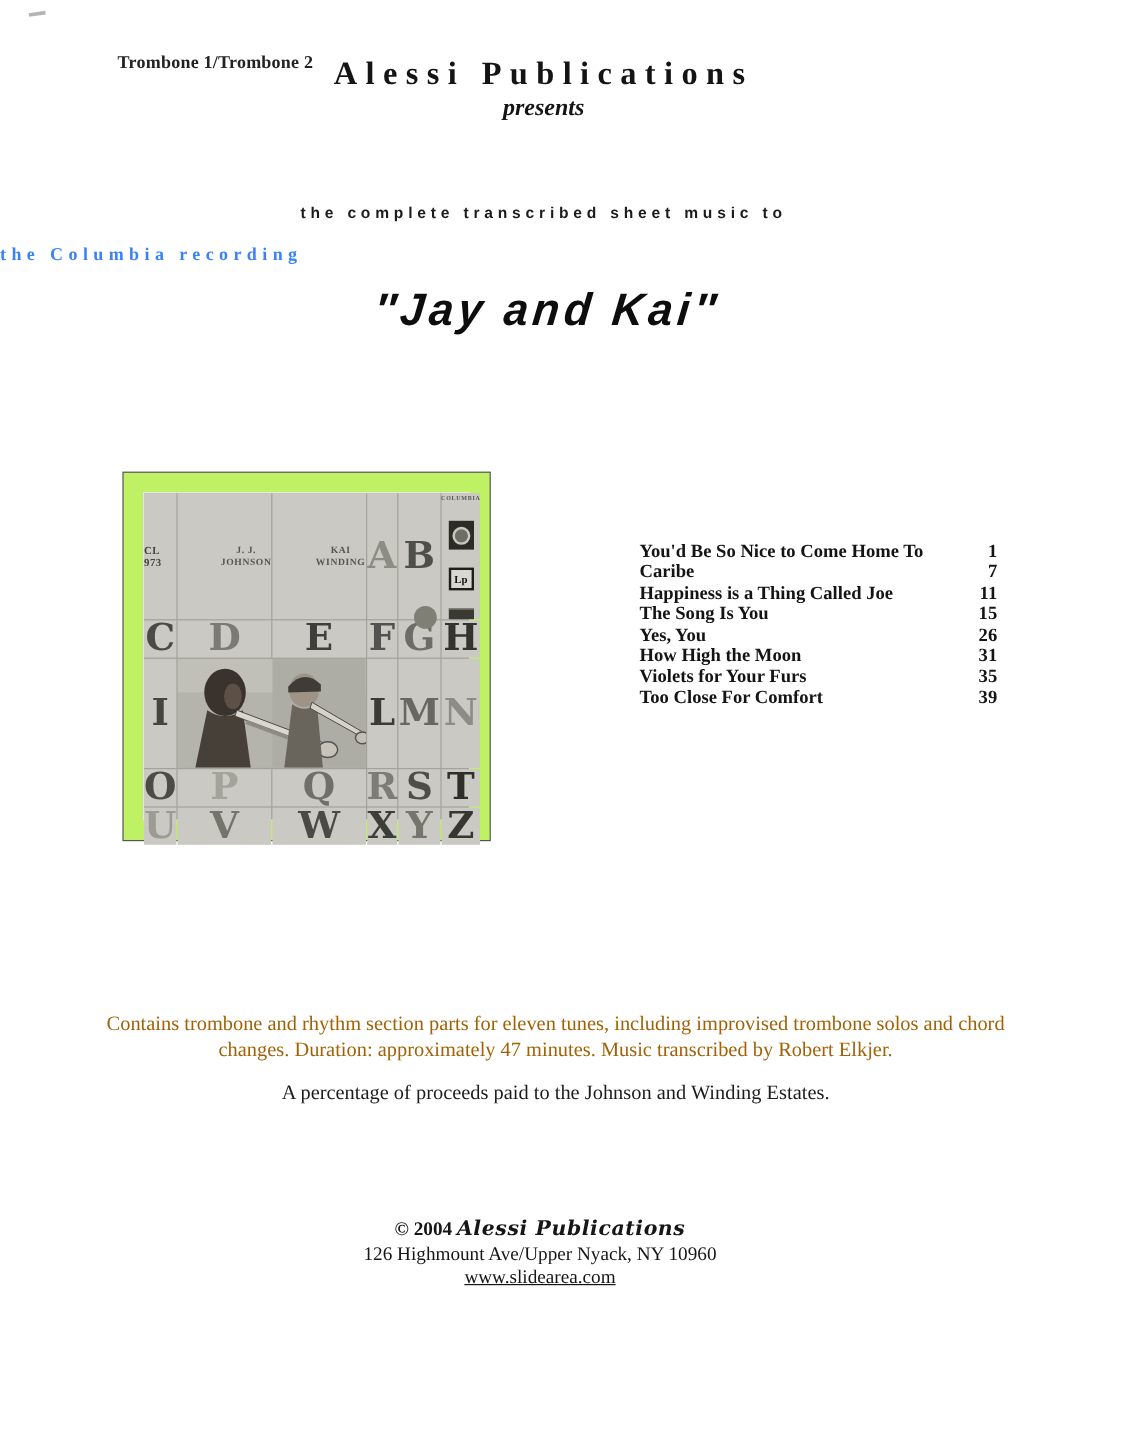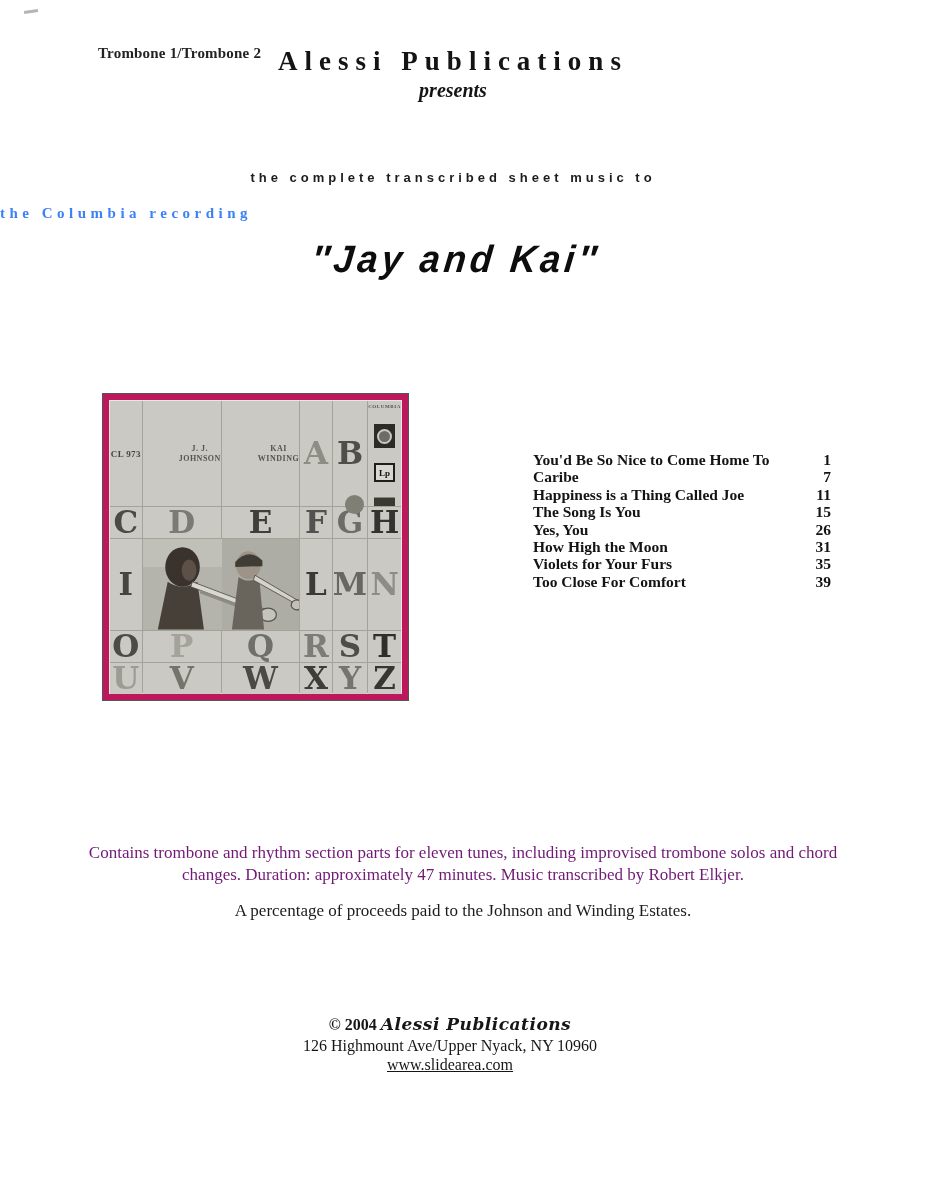--- a/index.html
+++ b/index.html
@@ -31,22 +31,22 @@
     font-size:15px;font-weight:bold;letter-spacing:4.5px;color:#3b82f6;
   }
   .album-title{
     left:0;top:238px;width:912px;text-align:center;
     font-family:"Liberation Sans", sans-serif;font-size:38px;font-weight:bold;font-style:italic;
     letter-spacing:4px;color:#0d0d0d;transform:skewX(-6deg) scaleX(0.96);
   }
 
   
   .cover{
-    left:103px;top:394px;width:305px;height:306px;background:#be185d;
-    padding:6px;box-sizing:border-box;box-shadow:0 0 0 1px #555;
+    left:103px;top:394px;width:305px;height:306px;background:#bef264;
+    padding:16px;box-sizing:border-box;box-shadow:0 0 0 1px #555;
   }
   .cover-inner{
     width:100%;height:100%;background:#aaaaa2;border:1px solid #e8e8e2;
     box-sizing:border-box;display:grid;
     grid-template-columns:repeat(6,1fr);grid-template-rows:repeat(5,1fr);
     gap:1px;background-color:#a3a39a;
   }
   .cell{
     background:#cac9c3;display:flex;align-items:center;justify-content:center;
     position:relative;overflow:visible;
@@ -84,21 +84,21 @@
   .tracks{
     left:497px;top:451px;width:298px;
     font-size:15.5px;font-weight:bold;color:#141414;margin-left:36px;
   }
   .track-row{display:flex;justify-content:space-between;line-height:17.4px;}
   .track-page{text-align:right;min-width:26px;}
 
   
   .para1{
     left:83px;top:842px;width:760px;text-align:center;
-    font-size:17px;line-height:21.5px;color:#701a75;
+    font-size:17px;line-height:21.5px;color:#a16207;
   }
   .para2{
     left:83px;top:901px;width:760px;text-align:center;
     font-size:17px;color:#1c1c1c;
   }
 
   
   .footer{left:0;top:1014px;width:900px;text-align:center;font-size:16px;color:#161616;}
   .copyright-line{font-weight:bold;}
   .script-name{

